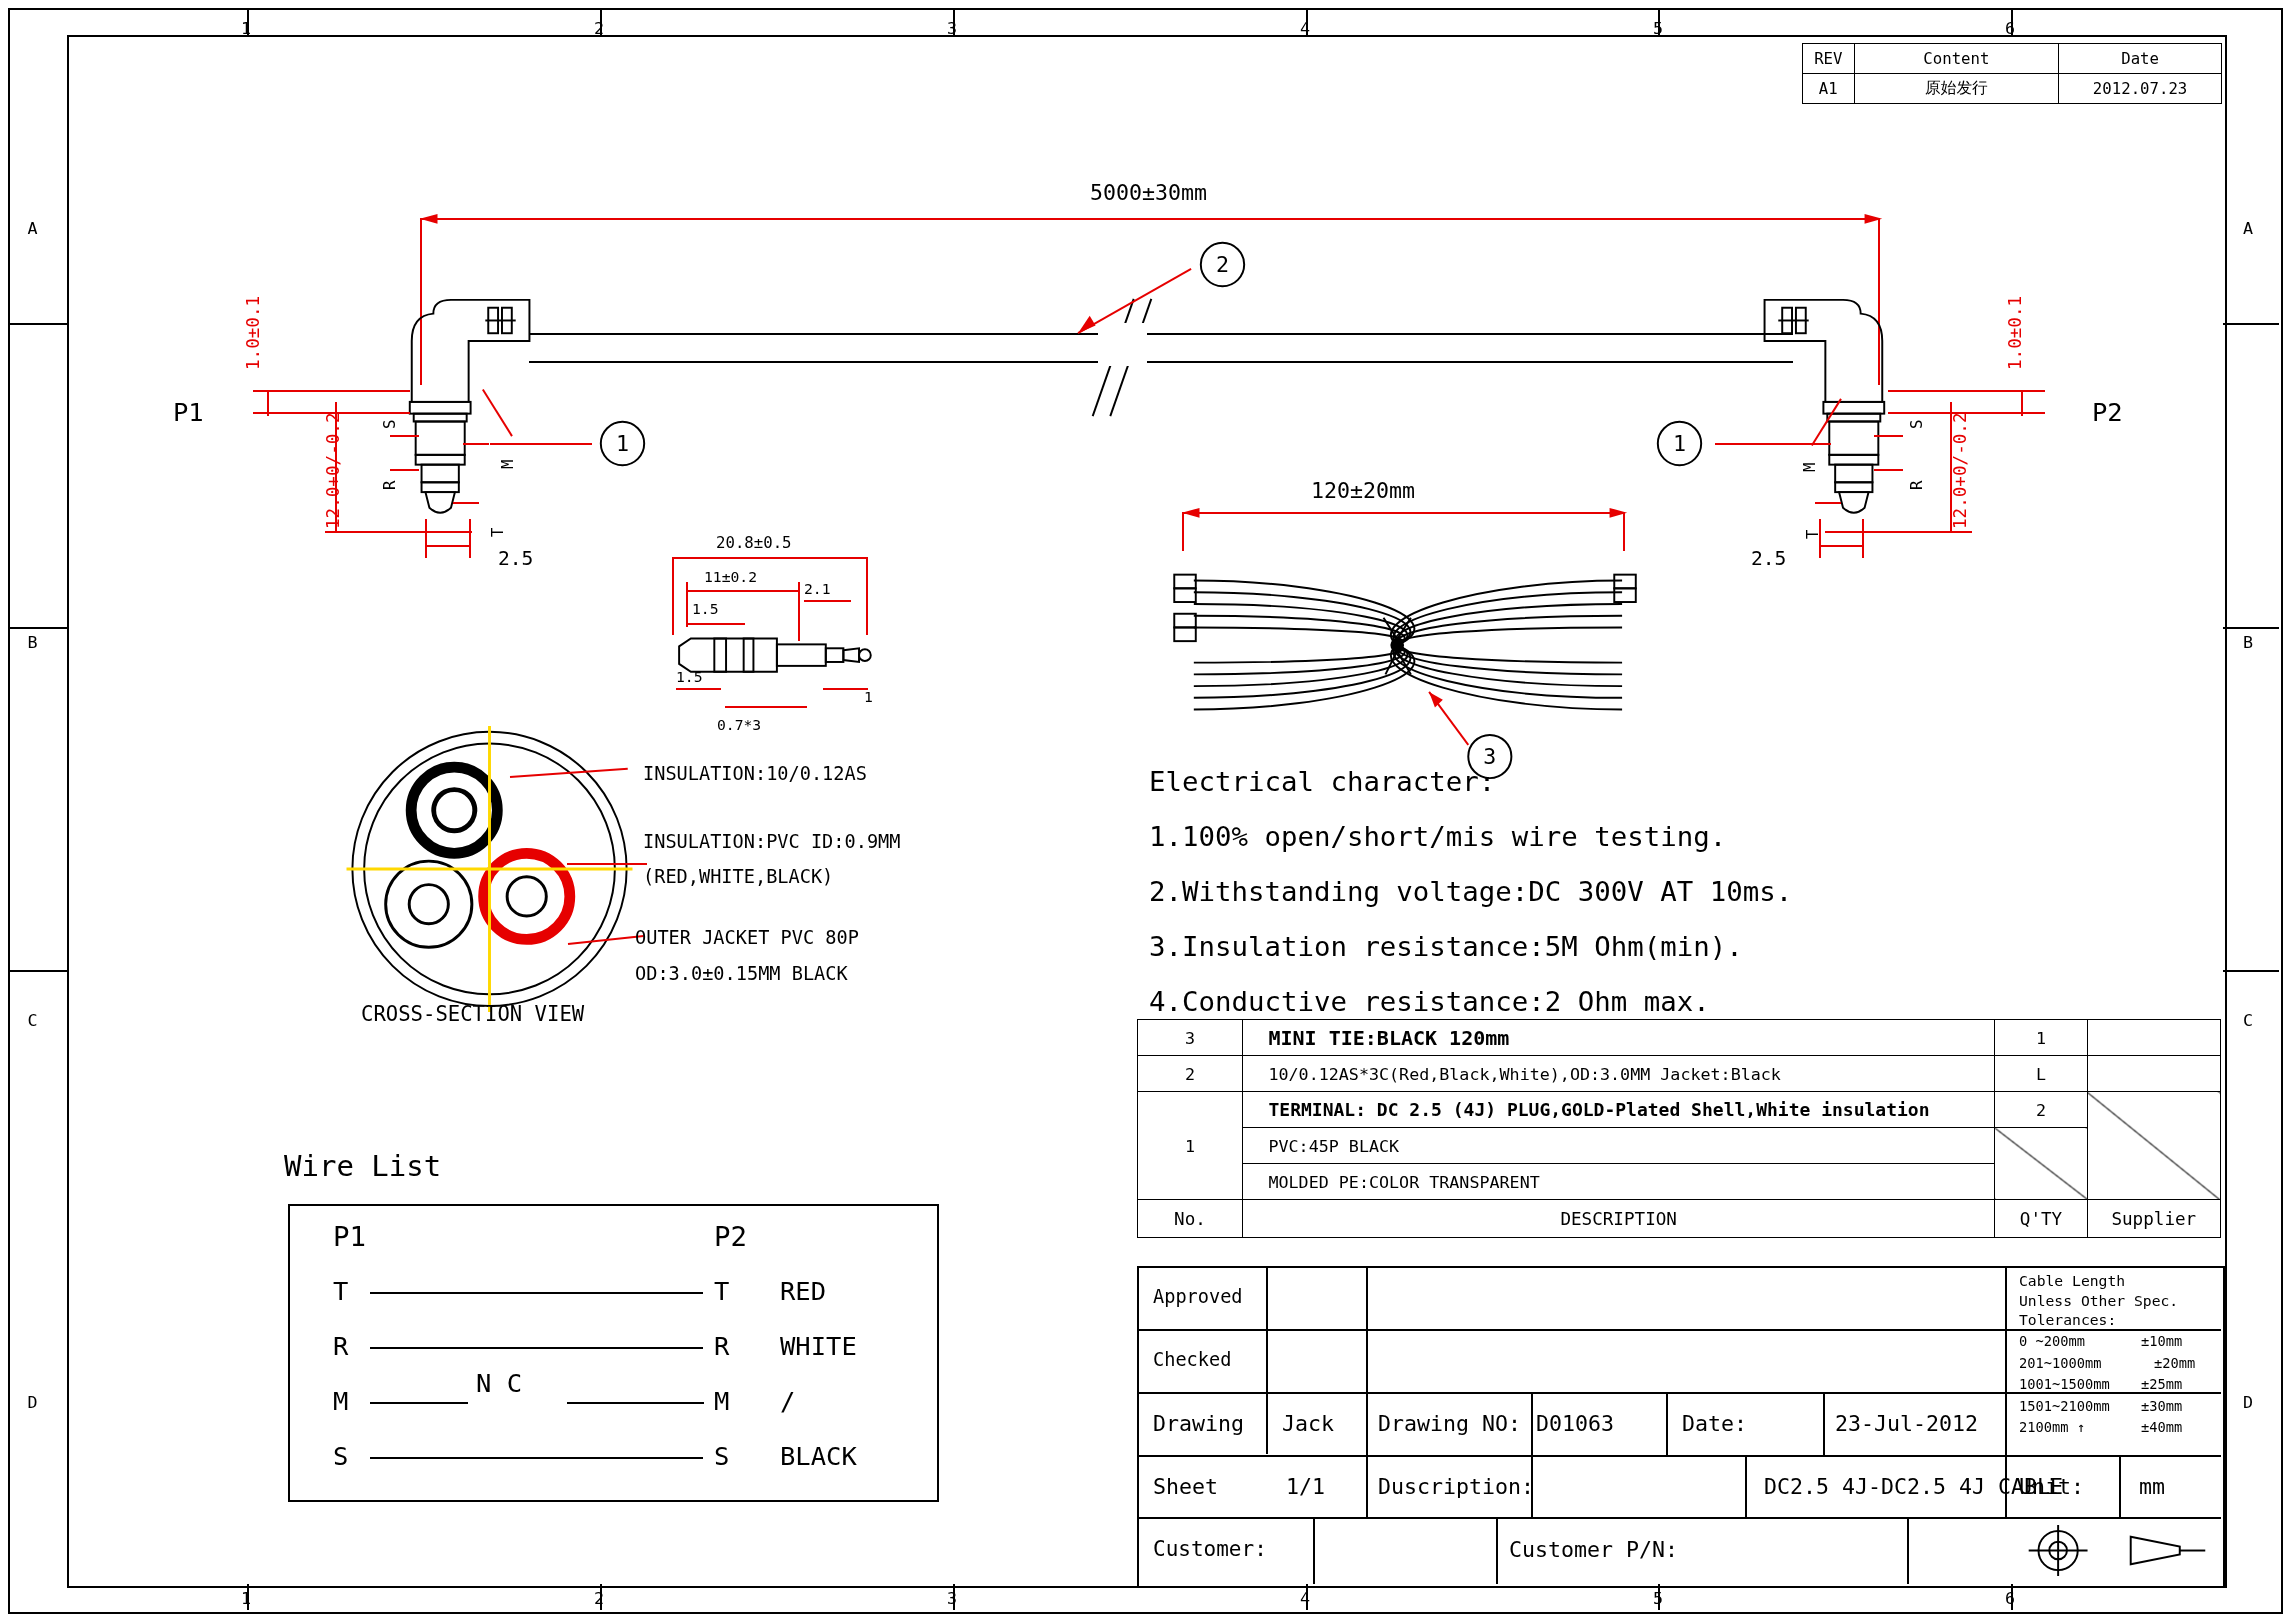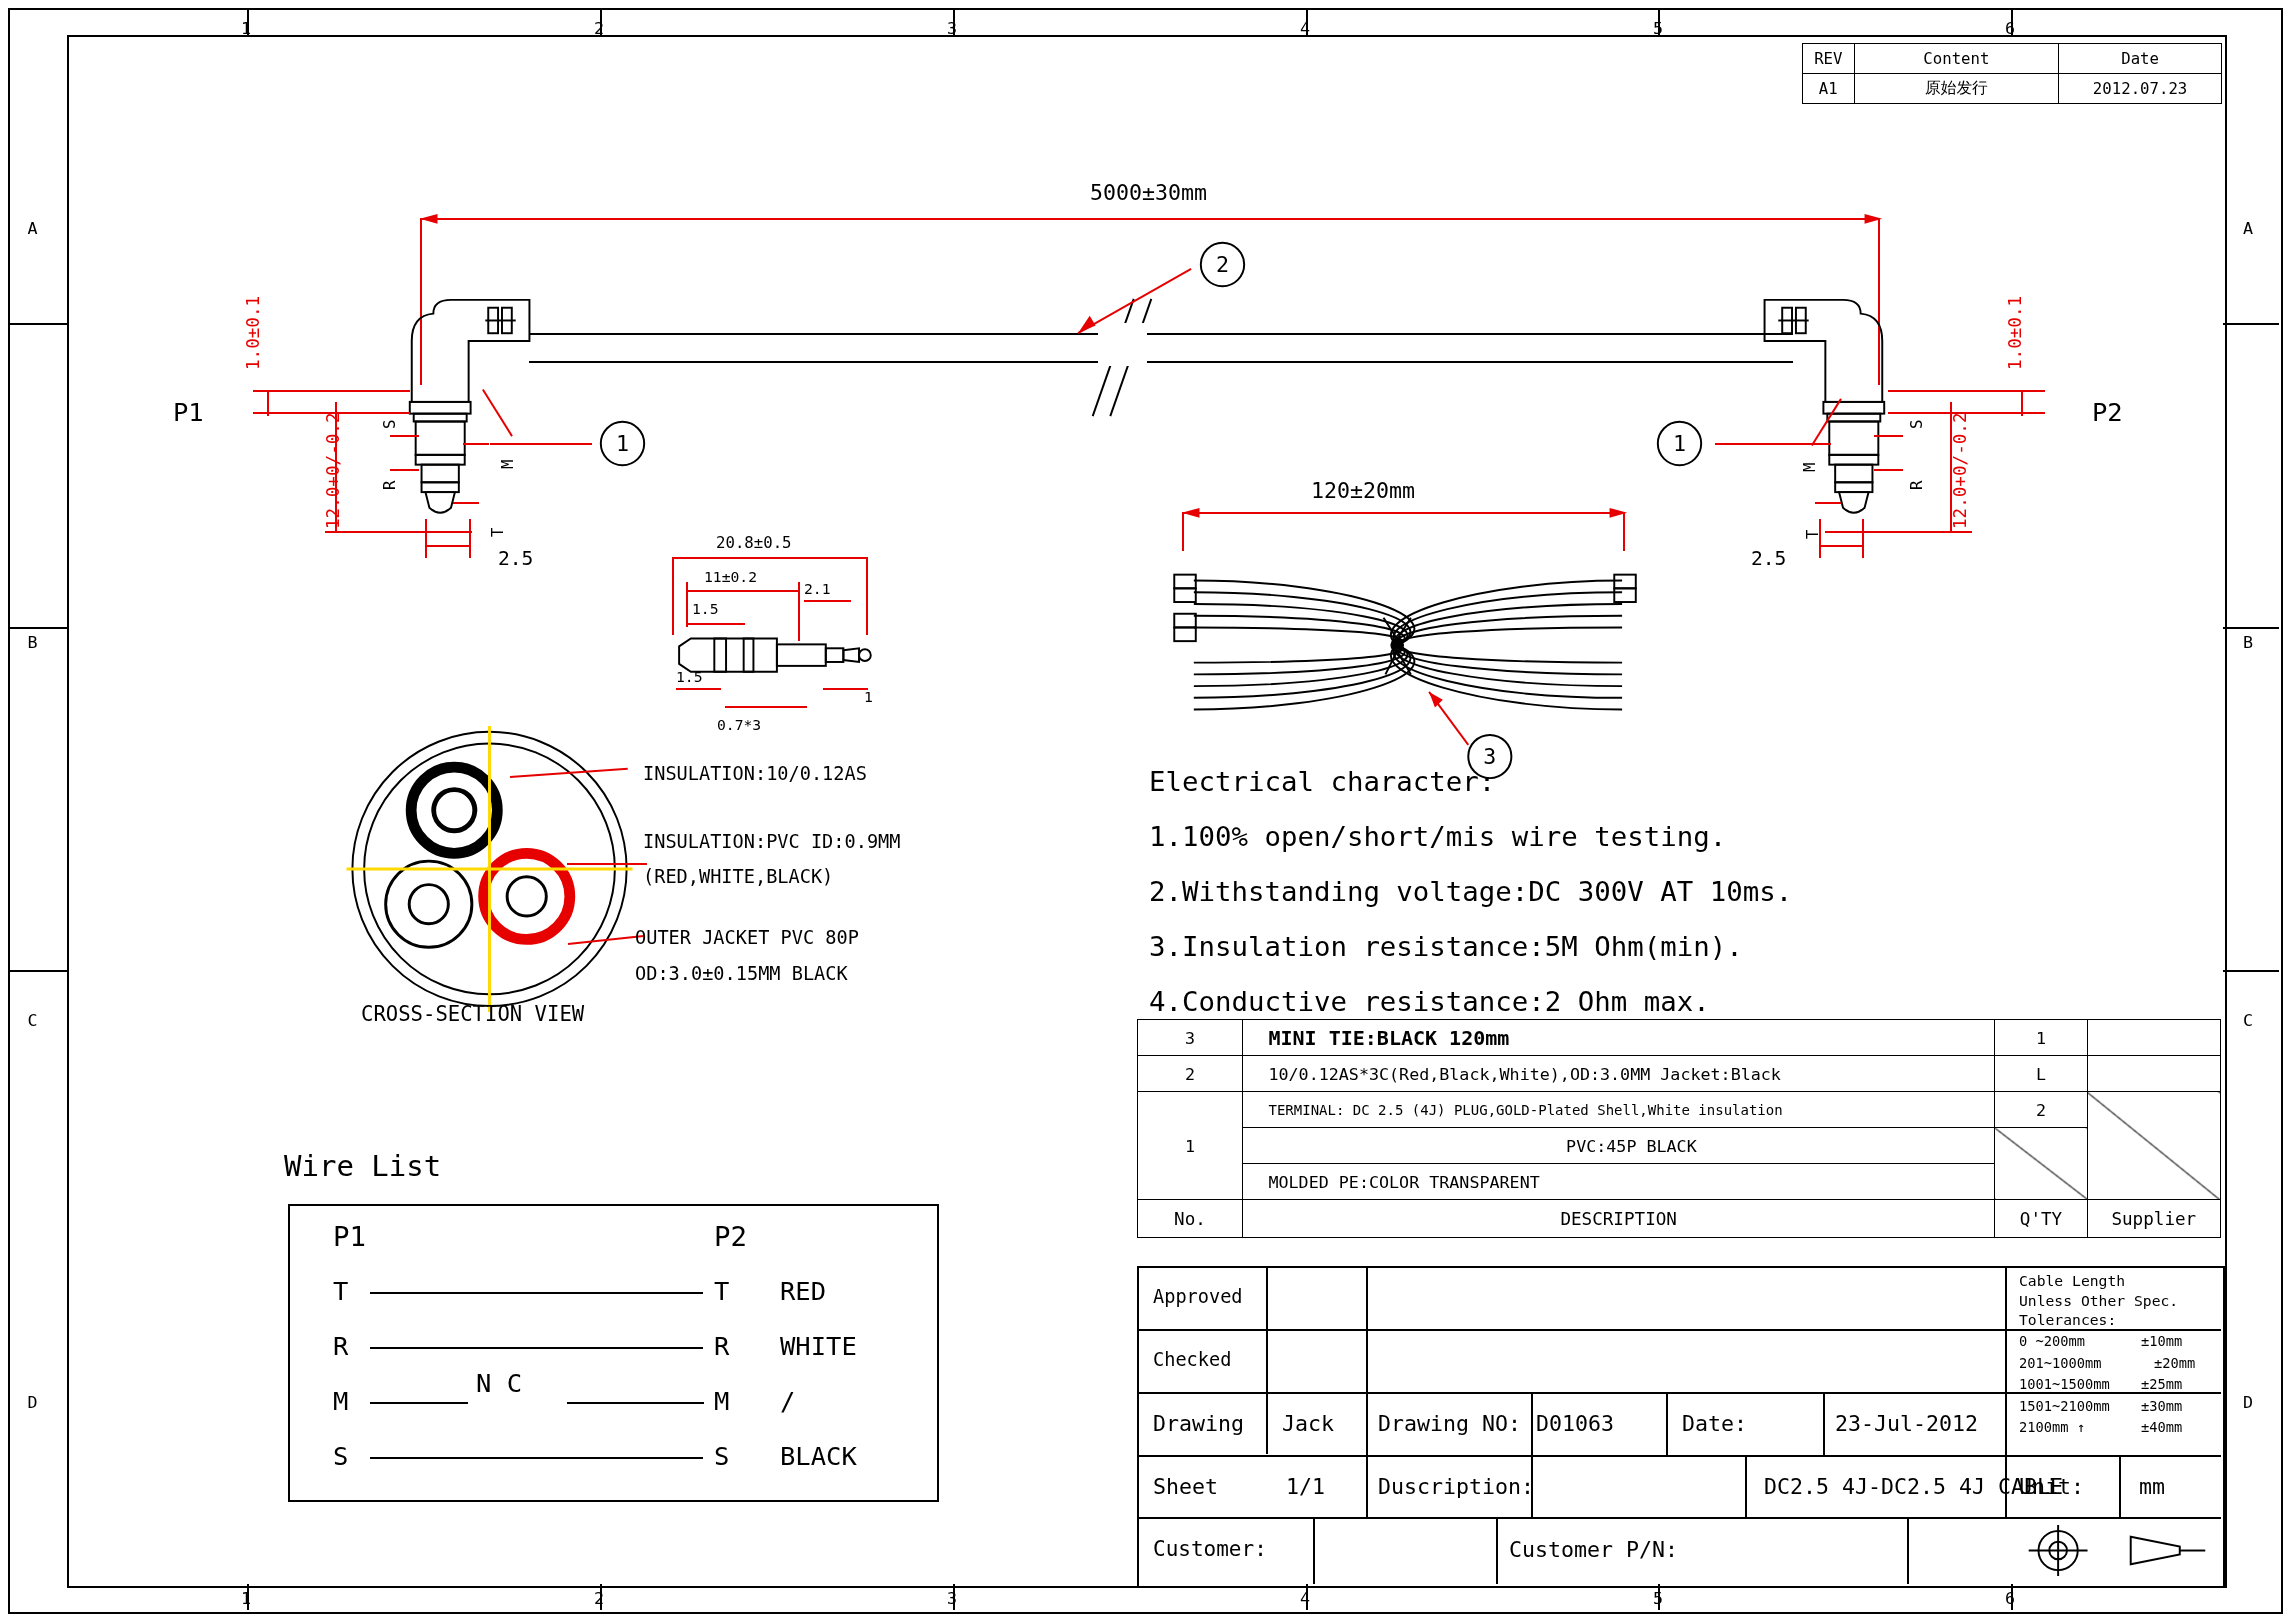--- a/index.html
+++ b/index.html
@@ -325,26 +325,26 @@
       <td style="width:135px;height:35px;font-size:16.7px;"></td>
     </tr>
     <tr>
       <td style="height:35px;font-size:16.7px;">2</td>
       <td style="height:35px;font-size:16.7px;text-align:left;padding-left:25.5px;">10/0.12AS*3C(Red,Black,White),OD:3.0MM Jacket:Black</td>
       <td style="height:35px;font-size:16.7px;">L</td>
       <td style="height:35px;font-size:16.7px;"></td>
     </tr>
     <tr>
       <td rowspan="3" style="height:35px;font-size:16.7px;">1</td>
-      <td style="height:35px;font-size:14px;text-align:left;padding-left:25.5px;">TERMINAL: DC 2.5 (4J) PLUG,GOLD-Plated Shell,White insulation</td>
+      <td style="height:35px;font-size:18px;text-align:left;padding-left:25.5px;font-weight:bold;">TERMINAL: DC 2.5 (4J) PLUG,GOLD-Plated Shell,White insulation</td>
       <td style="height:35px;font-size:16.7px;">2</td>
       <td rowspan="3" style="height:35px;font-size:16.7px;background:linear-gradient(to top right, transparent calc(50% - 1px), #000, transparent calc(50% + 1px));"></td>
     </tr>
     <tr>
-      <td style="height:35px;font-size:16.7px;text-align:center;padding-left:25.5px;">PVC:45P BLACK</td>
+      <td style="height:35px;font-size:16.7px;text-align:left;padding-left:25.5px;">PVC:45P BLACK</td>
       <td rowspan="2" style="height:35px;font-size:16.7px;background:linear-gradient(to top right, transparent calc(50% - 1px), #000, transparent calc(50% + 1px));"></td>
     </tr>
     <tr>
       <td style="height:35px;font-size:16.7px;text-align:left;padding-left:25.5px;">MOLDED PE:COLOR TRANSPARENT</td>
     </tr>
     <tr>
       <td style="height:37px;font-size:17.6px;">No.</td>
       <td style="height:37px;font-size:17.6px;">DESCRIPTION</td>
       <td style="height:37px;font-size:17.6px;">Q'TY</td>
       <td style="height:37px;font-size:17.6px;">Supplier</td>

